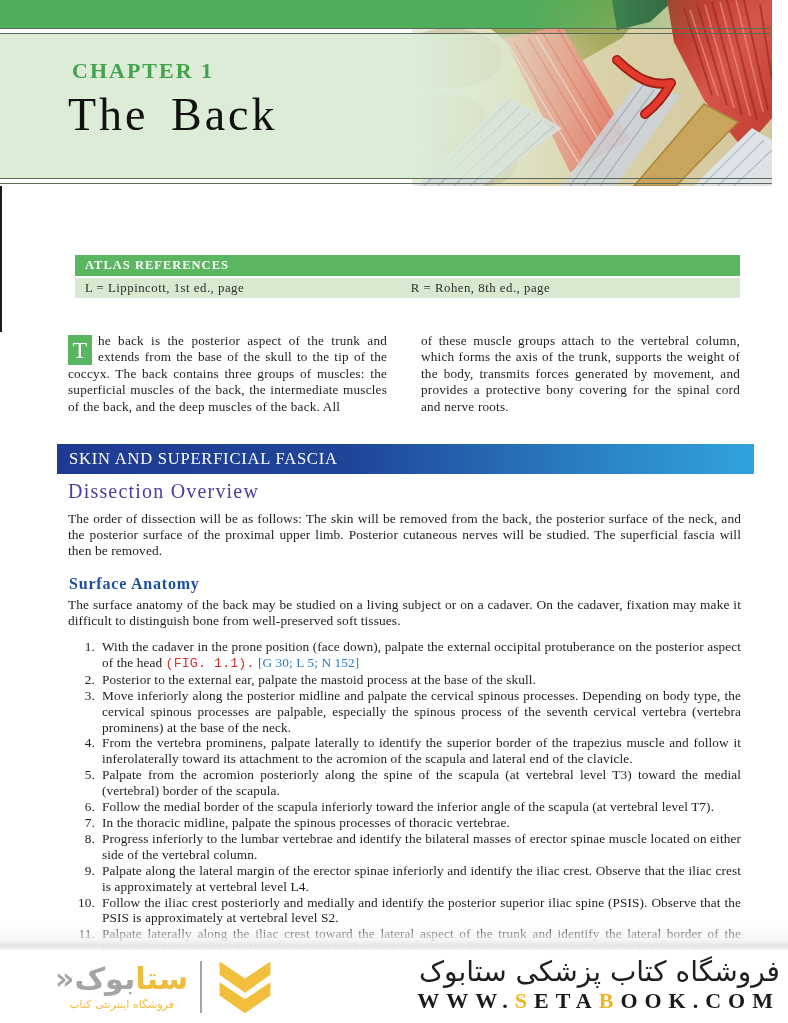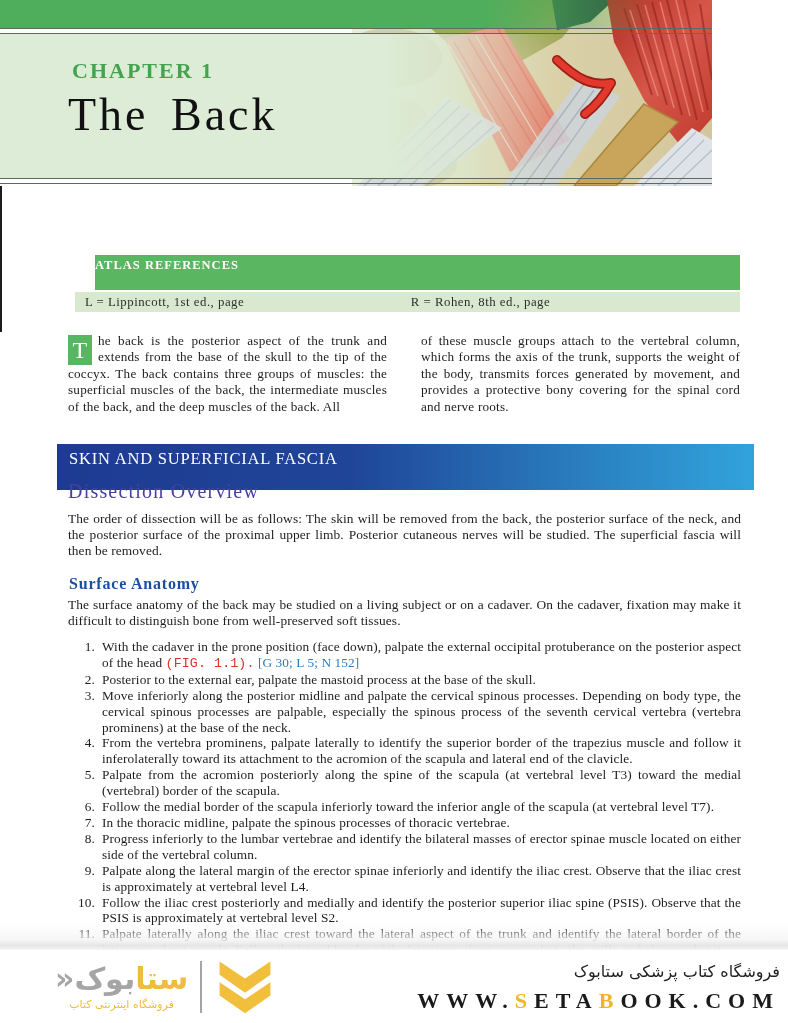--- a/index.html
+++ b/index.html
@@ -1,52 +1,52 @@
 <!DOCTYPE html>
 <html><head>
 <meta charset="utf-8">
 <style>
   html,body{margin:0;padding:0;background:#fff;}
   .page{position:relative;width:788px;height:1023px;background:#fff;overflow:hidden;
         font-family:"Liberation Serif","DejaVu Serif",serif;color:#1d1d1d;}
 
   
-  .chapter-header{position:absolute;top:0;left:0;width:712px;height:186px;}
+  .chapter-header{position:absolute;top:0;left:0;width:772px;height:186px;}
   .header-art{position:absolute;top:0;right:0;width:360px;height:186px;z-index:0;}
   .top-bar{position:absolute;top:0;left:0;width:100%;height:28px;z-index:2;
     background:linear-gradient(90deg,#4eae5b 0%,#4eae5b 68%,rgba(78,174,91,.45) 80%,rgba(78,174,91,0) 92%);}
   .rule{position:absolute;left:0;width:100%;height:4px;z-index:3;
     border-top:1px solid #5c6b5c;border-bottom:1px solid #5c6b5c;}
   .rule-top{top:28px;}
   .rule-bottom{top:178px;}
   .header-panel{position:absolute;top:33px;left:0;width:100%;height:145px;z-index:1;
     background:linear-gradient(90deg,#dcecd6 0%,#dcecd6 54%,rgba(220,236,214,.55) 66%,rgba(220,236,214,0) 78%);}
   .chapter-label{position:absolute;top:58px;left:72px;z-index:4;font-size:22px;font-weight:bold;
     letter-spacing:2px;color:#44a34d;}
   .chapter-title{position:absolute;top:88px;left:68px;z-index:4;font-size:46px;color:#111;
     letter-spacing:3px;word-spacing:8px;}
   .edge-line{position:absolute;left:0;top:186px;width:2px;height:146px;background:#1c1c1c;}
 
   
   .atlas{position:absolute;top:255px;left:75px;width:665px;font-size:12.8px;letter-spacing:.5px;}
-  .atlas-head{height:35px;line-height:21px;background:#5bb661;color:#fff;font-weight:bold;
-    letter-spacing:1px;font-size:12.5px;margin-left:20px;}
+  .atlas-head{height:21px;line-height:21px;background:#5bb661;color:#fff;font-weight:bold;
+    letter-spacing:1px;padding-left:10px;font-size:12.5px;}
   .atlas-row{position:relative;height:20px;line-height:20px;background:#d8e9cf;margin-top:2px;color:#2e2e2e;}
   .cell{position:absolute;left:10px;top:0;white-space:nowrap;}
   .cell-r{left:50.5%;}
 
   
   .intro{position:absolute;top:333px;left:68px;width:672px;display:flex;gap:34px;
     font-size:13.2px;line-height:16.4px;letter-spacing:.2px;}
   .intro .col{flex:1;text-align:justify;}
   .dropcap{float:left;width:24px;height:30px;background:#57b65f;color:#fff;text-align:center;
     font-size:24px;line-height:30px;margin:2px 6px 0 0;}
 
   
-  .banner{position:absolute;top:444px;left:57px;width:697px;height:46px;line-height:30px;
+  .banner{position:absolute;top:444px;left:57px;width:697px;height:30px;line-height:30px;
     padding-left:12px;box-sizing:border-box;color:#fff;font-size:16.5px;letter-spacing:.8px;
     background:linear-gradient(90deg,#1e3a92 0%,#1f4598 42%,#2b86c6 80%,#31a3dc 100%);}
   .h-overview{position:absolute;top:480px;left:68px;margin:0;font-size:20px;font-weight:400;
     letter-spacing:1.2px;color:#4b3e9e;}
   .p-body{position:absolute;left:68px;width:673px;margin:0;font-size:13.4px;line-height:16px;
     text-align:justify;letter-spacing:.1px;}
   .p-overview{top:511px;font-family:Liberation Serif, serif;}
   .h-surface{position:absolute;top:575px;left:69px;margin:0;font-size:16px;font-weight:bold;
     letter-spacing:.8px;color:#1b4f9e;}
   .p-surface{top:597px;}
@@ -69,21 +69,21 @@
     padding:0 8px 0 55px;box-sizing:border-box;}
   .brand{display:flex;align-items:center;gap:12px;}
   .wordmark-block{text-align:center;}
   .wordmark{font-family:"DejaVu Sans",sans-serif;font-weight:bold;font-size:30px;line-height:34px;}
   .wm-y{color:#f0bc3d;}
   .wm-g{color:#a5a5a5;}
   .wm-sub{font-family:"DejaVu Sans",sans-serif;font-size:11px;color:#f0bc3d;margin-top:2px;}
   .brand-divider{width:2px;height:52px;background:#a5a5a5;}
   .chevron{width:62px;height:64px;}
   .store{text-align:right;}
-  .store-title{font-family:"DejaVu Sans",sans-serif;font-size:16px;color:#1f1f1f;line-height:26px;}
+  .store-title{font-family:"DejaVu Sans",sans-serif;font-size:28px;color:#1f1f1f;line-height:26px;}
   .store-url{font-family:Liberation Serif, serif;font-weight:bold;font-size:22px;color:#1a1a1a;
     letter-spacing:7px;margin-top:3px;white-space:nowrap;}
   .gold{color:#f0b428;}
 </style>
 </head>
 <body>
 
 <div class="page">
 
   <header class="chapter-header">

